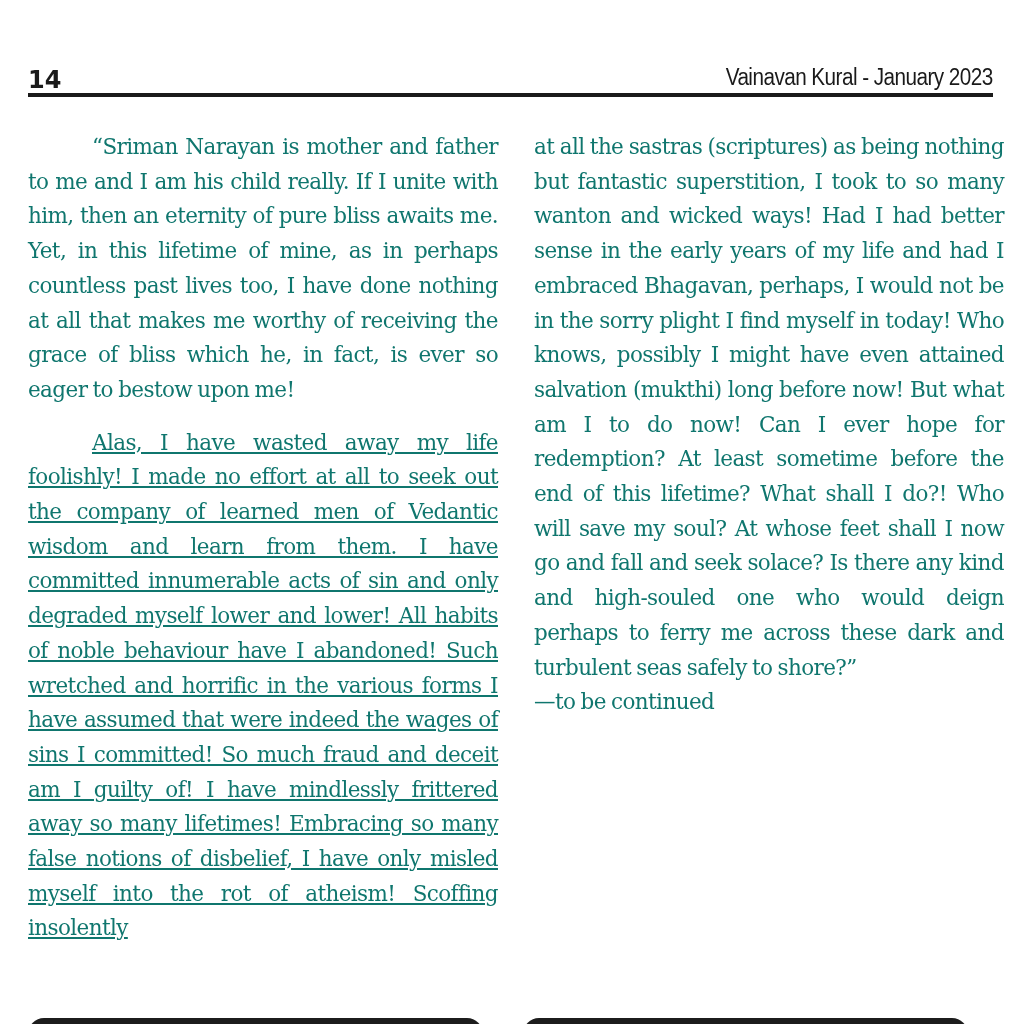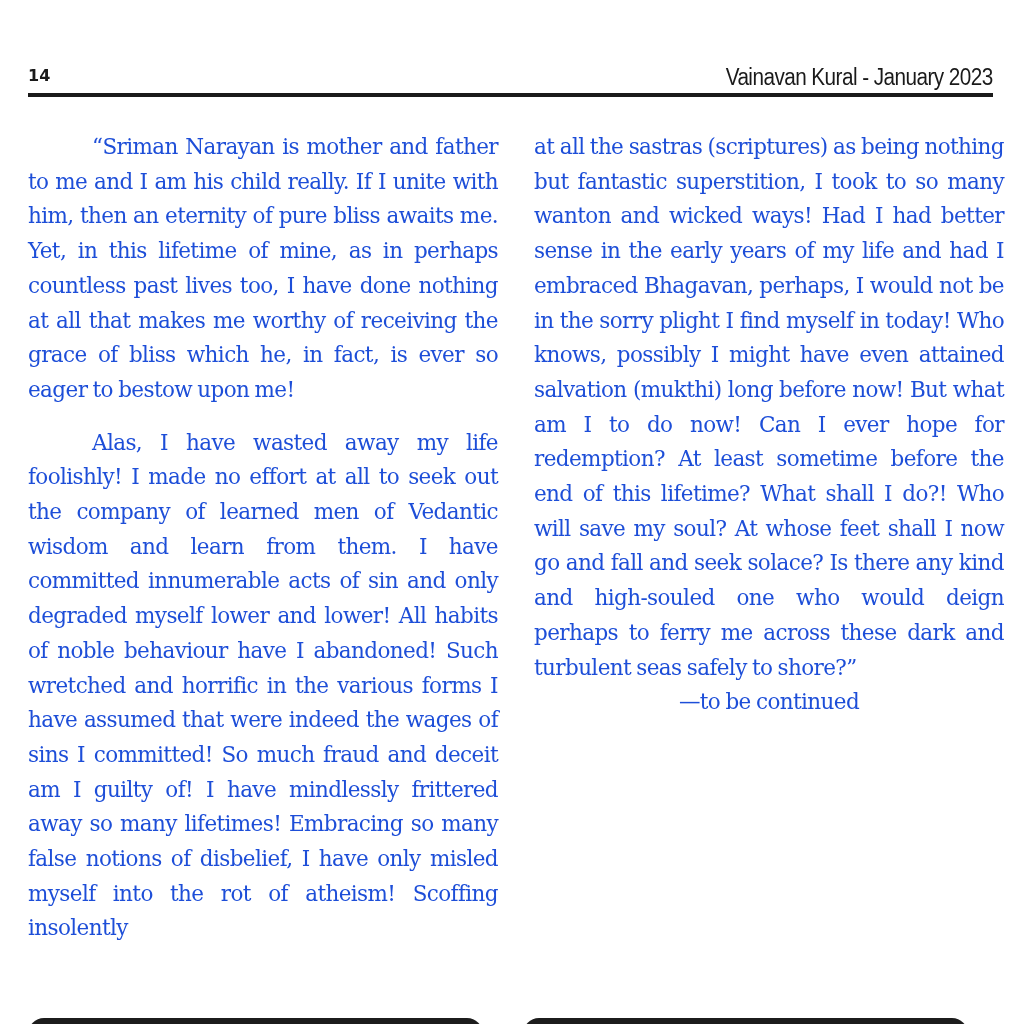--- a/index.html
+++ b/index.html
@@ -6,45 +6,45 @@
   body {
     width: 1015px; height: 1024px; overflow: hidden;
     background: #ffffff; position: relative;
     color: #222;
   }
   .header {
     position: absolute; left: 28px; top: 60px; width: 965px; height: 36px;
   }
   .page-num {
     position: absolute; left: 0; top: 6px;
-    font-family: "DejaVu Sans", sans-serif; font-weight: bold; font-size: 16px; color: #1a1a1a;
+    font-family: "DejaVu Sans", sans-serif; font-weight: bold; font-size: 24px; color: #1a1a1a;
   }
   .mag-title {
     position: absolute; right: 0; top: 4px;
     font-family: "Liberation Sans Narrow", "Liberation Sans", sans-serif;
     font-size: 23px; color: #1a1a1a; letter-spacing: -0.6px;
     transform: scaleX(0.9); transform-origin: right center;
   }
   .rule {
     position: absolute; left: 28px; top: 93px; width: 965px; height: 4px; background: #1a1a1a;
   }
   .col {
     position: absolute; top: 130px; width: 470px;
     font-family: "DejaVu Serif", serif;
     font-size: 21.5px; line-height: 34.7px;
-    text-align: justify; color: #1d4ed8;
+    text-align: justify; color: #0f766e;
     letter-spacing: -0.6px; word-spacing: -1px;
   }
   .col.left { left: 28px; }
   .col.right { left: 534px; }
   .col p { margin: 0; }
   .col p.indent { text-indent: 64px; }
   .col p.gap { margin-top: 18px; }
-  .col p.lastline-justify { text-align-last: justify; }
-  .continued { text-align: center; margin-top: 8px; }
+  .col p.lastline-justify { text-align-last: justify; text-decoration: underline; }
+  .continued { text-align: left; margin-top: 8px; }
   .box {
     position: absolute; top: 1018px; height: 30px; background: #1c1c1c; border-radius: 16px 16px 0 0;
   }
   .box.b1 { left: 28px; width: 455px; }
   .box.b2 { left: 523px; width: 445px; }
 </style>
 </head>
 <body>
 
 <div class="header">

